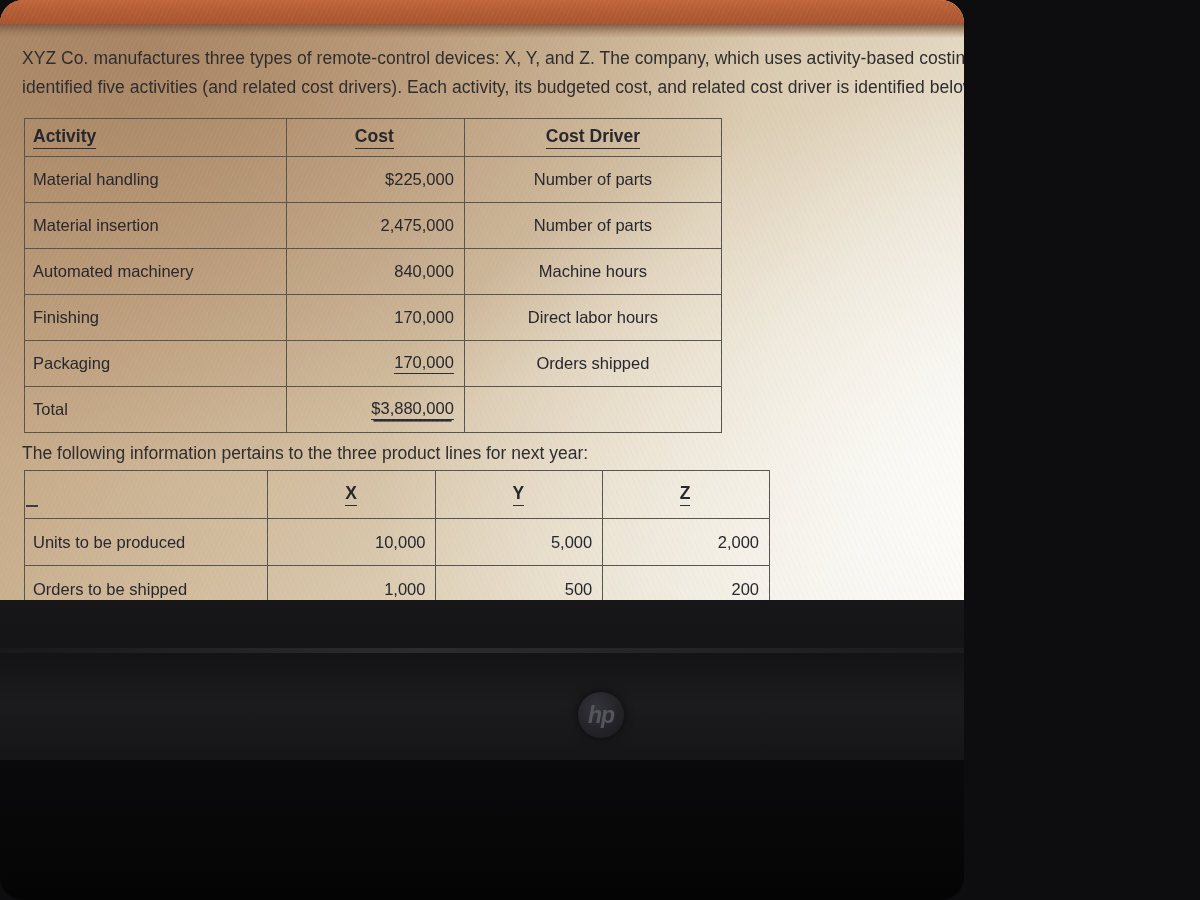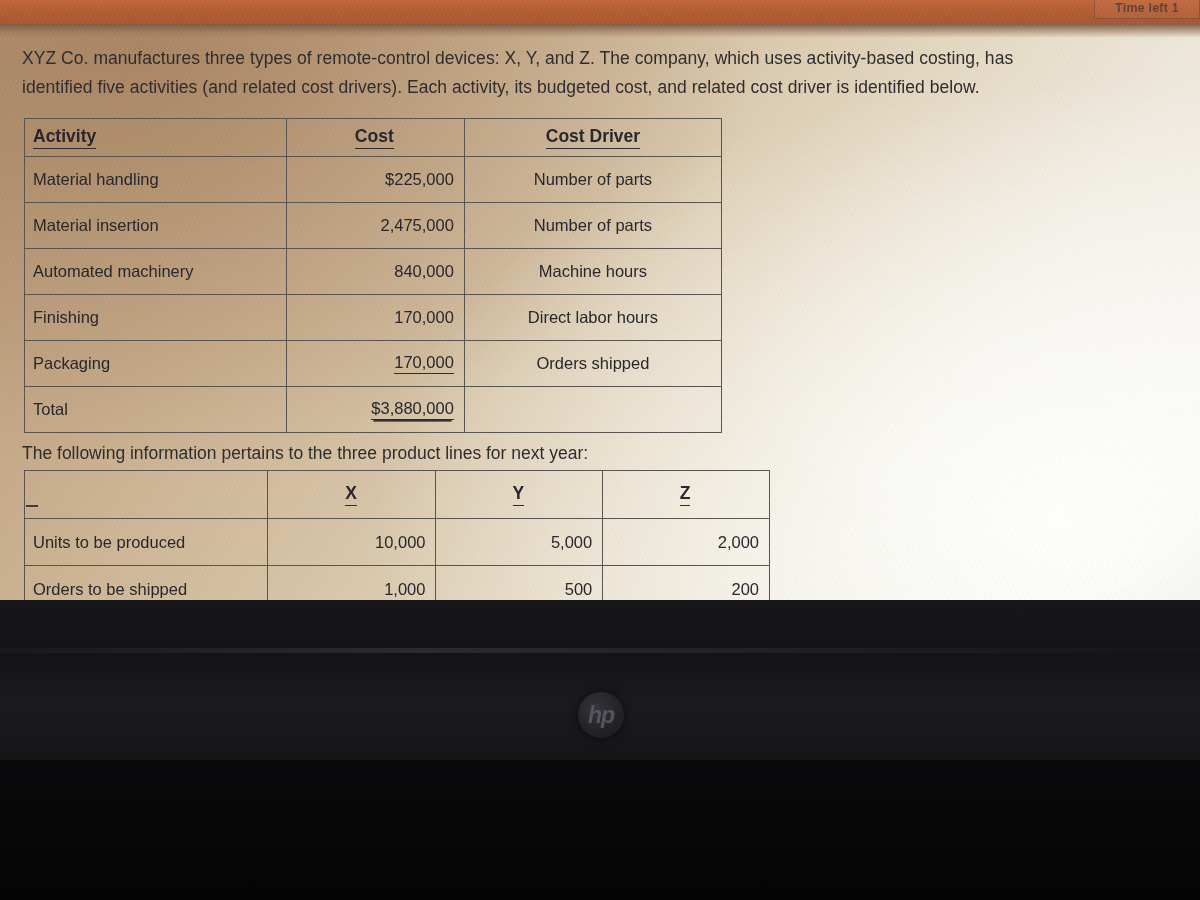--- a/index.html
+++ b/index.html
@@ -3,21 +3,21 @@
 <meta charset="utf-8">
 <style>
   html,body{margin:0;padding:0;}
   body{
     width:1200px;height:900px;overflow:hidden;
     background:#0d0d0f;
     font-family:"Liberation Sans",sans-serif;
     position:relative;
   }
   .photo{
-    position:absolute;inset:0;width:1200px;height:900px;overflow:hidden;
+    position:absolute;inset:0;width:964px;height:900px;overflow:hidden;border-radius:23px;
   }
   
   .laptop-body{
     position:absolute;left:0;top:600px;width:1200px;height:300px;
     background:linear-gradient(180deg,#17171a 0%,#121214 28%,#0e0e10 60%,#0a0a0c 100%);
   }
   .bezel-strip{
     position:absolute;left:0;top:655px;width:1200px;height:120px;
     background:linear-gradient(180deg,#141417 0%,#1b1b1e 40%,#141416 100%);
   }

